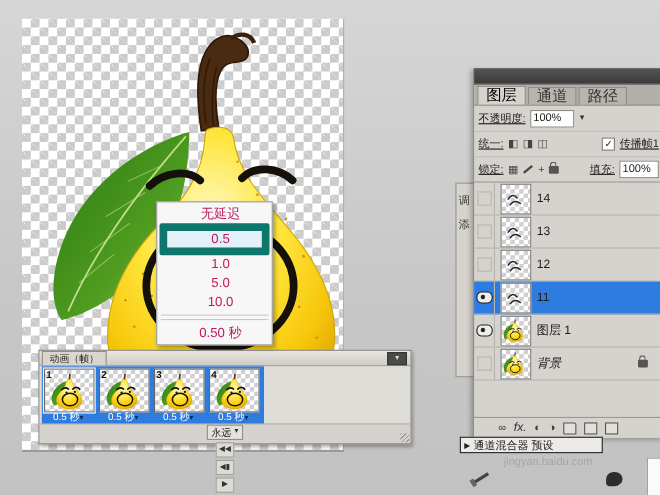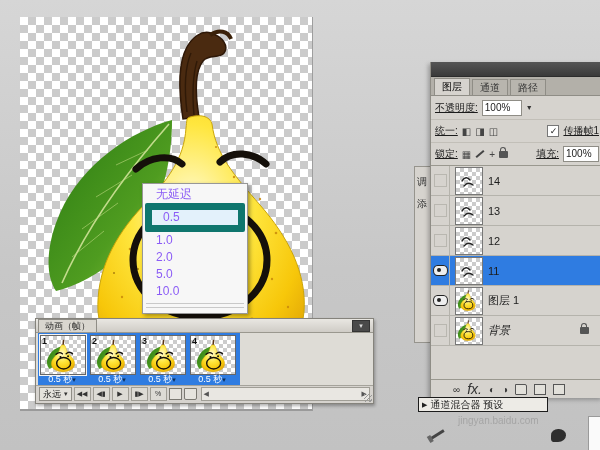--- a/index.html
+++ b/index.html
@@ -13,21 +13,21 @@
   .canvas{position:absolute;left:20px;top:17px;width:292px;height:392px;z-index:1;
     background-color:#fff;
     background-image:linear-gradient(45deg,#cbcbcb 25%,transparent 25%,transparent 75%,#cbcbcb 75%),
                      linear-gradient(45deg,#cbcbcb 25%,transparent 25%,transparent 75%,#cbcbcb 75%);
     background-size:16px 16px;background-position:0 0,8px 8px;
     border-right:1px solid #9e9e9e;border-bottom:2px solid #9a9a9a;}
   .canvas svg{position:absolute;left:0;top:0;}
   
   .menu{position:absolute;left:142px;top:183px;width:104px;z-index:50;
     background:#f7f7f7;border:1px solid #979797;box-shadow:2px 2px 4px rgba(0,0,0,.35);
-    padding:2px 0;font-size:12px;color:#8b5cf6;}
+    padding:2px 0;font-size:12px;color:#be185d;text-align:center;}
   .menu-item{height:17px;line-height:17px;padding-left:11px;margin:0 2px;white-space:nowrap;}
   .menu-item.hl{background:var(--menu-hl);border:7px solid #0f766e;height:15px;line-height:15px;border-radius:2px;}
   .menu-sep{height:1px;background:#c9c9c9;margin:3px 3px;}
   
   .anim{position:absolute;left:35px;top:318px;width:337px;height:84px;z-index:10;
     background:var(--panel);border:1px solid #85837c;box-shadow:1px 2px 3px rgba(0,0,0,.3);}
   .anim-head{position:relative;height:13px;background:linear-gradient(#e9e7e2,#cfccc6);border-bottom:1px solid #9a988f;}
   .anim-tab{position:absolute;left:2px;top:0;height:12px;padding:0 6px;background:#d9d6cf;
     border:1px solid #8f8d86;border-bottom:none;font-size:9px;line-height:12px;color:#222;}
   .anim-menu-btn{position:absolute;right:3px;top:1px;width:16px;height:10px;background:#4a4a4a;
@@ -36,21 +36,21 @@
   .blue-strip{position:absolute;left:2px;top:0;width:202px;height:52px;background:var(--sel);}
   .frame{position:absolute;top:2px;width:44px;height:38px;background:#fff;border:1px solid #666;
     background-image:linear-gradient(45deg,#ccc 25%,transparent 25%,transparent 75%,#ccc 75%),
                      linear-gradient(45deg,#ccc 25%,transparent 25%,transparent 75%,#ccc 75%);
     background-size:8px 8px;background-position:0 0,4px 4px;}
   .frame.selected{outline:1px solid #f4f4f4;}
   .frame .fnum{position:absolute;left:1px;top:0;font-size:9px;font-weight:bold;color:#111;z-index:2;}
   .frame svg{position:absolute;left:2px;top:0px;}
   .fdelay{position:absolute;top:40px;width:46px;text-align:center;font-size:9px;color:#fff;white-space:nowrap;}
   .fdelay .dd{font-size:7px;color:#0a2a55;}
-  .anim-ctl{position:relative;height:16px;display:flex;align-items:center;padding:0 3px;gap:2px;background:var(--panel);}
+  .anim-ctl{position:relative;height:16px;display:flex;align-items:center;padding:0 3px;gap:2px;background:var(--panel);flex-direction:column;}
   .loop-btn{height:12px;padding:0 3px;font-size:9px;line-height:12px;color:#222;background:#e4e2dc;
     border:1px solid #8f8d86;display:flex;align-items:center;gap:3px;}
   .pb{width:15px;height:12px;font-size:7px;line-height:12px;text-align:center;color:#333;
     background:#dddbd5;border:1px solid #a09e96;}
   .mini-box{width:11px;height:10px;border:1px solid #7b7972;background:#e6e4de;}
   .mini-box.trash{border-radius:0 0 2px 2px;}
   .sb{flex:1;height:12px;margin-left:2px;border:1px solid #a09e96;background:#e9e7e2;
     display:flex;justify-content:space-between;align-items:center;font-size:7px;color:#555;}
   .sb span{padding:0 2px;}
   .grip{position:absolute;right:1px;bottom:1px;width:8px;height:8px;
@@ -60,21 +60,21 @@
     background:var(--panel);border:1px solid #96948d;font-size:10px;color:#333;text-align:center;}
   .adj-strip .c1{position:absolute;left:2px;top:8px;}
   .adj-strip .c2{position:absolute;left:2px;top:30px;}
   
   .layers{position:absolute;left:430px;top:62px;width:172px;height:336px;z-index:20;
     background:var(--panel);border-left:1px solid #8f8d86;box-shadow:-2px 2px 4px rgba(0,0,0,.25);
     font-size:11px;color:#1c1c1c;}
   .lp-titlebar{height:14px;background:linear-gradient(#555,#3a3a3a);border-bottom:1px solid #2c2c2c;}
   .lp-tabs{height:18px;background:#b3b0a9;display:flex;align-items:flex-end;padding-left:3px;gap:2px;
     border-bottom:1px solid #8f8d86;}
-  .lp-tab{height:15px;line-height:15px;padding:0 7px;font-size:10px;background:#b8b5ae;
+  .lp-tab{height:15px;line-height:15px;padding:0 7px;font-size:14px;background:#b8b5ae;
     border:1px solid #8f8d86;border-bottom:none;color:#333;}
   .lp-tab.active{background:var(--panel);color:#000;height:16px;}
   .row{display:flex;align-items:center;gap:4px;padding:0 4px;}
   .blend-row{height:23px;border-bottom:1px solid #c2bfb8;}
   .select{width:88px;height:16px;background:#fff;border:1px solid #8f8d86;display:flex;
     align-items:center;justify-content:space-between;padding:0 3px;font-size:11px;}
   .select .dd{font-size:8px;color:#333;}
   .lbl{font-size:10px;white-space:nowrap;text-decoration:underline;}
   .val-box{width:34px;height:14px;background:#fff;border:1px solid #8f8d86;font-size:10px;
     line-height:14px;padding:0 2px;white-space:nowrap;}
@@ -100,21 +100,21 @@
   .thumb{width:26px;height:26px;border:1px solid #777;margin:0 5px;position:relative;background:#fff;
     background-image:linear-gradient(45deg,#ccc 25%,transparent 25%,transparent 75%,#ccc 75%),
                      linear-gradient(45deg,#ccc 25%,transparent 25%,transparent 75%,#ccc 75%);
     background-size:8px 8px;background-position:0 0,4px 4px;flex:0 0 auto;}
   .lname{font-size:11px;}
   .lname.italic{font-style:italic;}
   .lrow .rlock{position:absolute;right:14px;}
   .lp-bottom{position:absolute;left:0;bottom:0;width:100%;height:18px;border-top:1px solid #9a988f;
     display:flex;align-items:center;gap:7px;padding-left:22px;background:var(--panel);}
   .bi{font-size:10px;color:#3a3a3a;}
-  .fx{font-size:14px;font-style:italic;color:#333;}
+  .fx{font-size:11px;font-style:italic;color:#333;}
   .bbox{width:10px;height:9px;border:1px solid #555;background:#e2e0da;}
   .bbox.folder{border-radius:0 2px 1px 1px;}
   
   .collapsed{position:absolute;left:418px;z-index:26;width:122px;height:13px;background:#edebe6;
     border:1px solid #1c1c1c;font-size:10px;color:#222;display:flex;align-items:center;gap:3px;padding:0 3px;}
   .tri{font-size:7px;color:#222;}
   
   .pen-ic{position:absolute;left:430px;top:433px;width:15px;height:3px;background:#444;
     transform:rotate(-32deg);z-index:4;}
   .pen-ic::after{content:"";position:absolute;left:-3px;top:-2px;width:4px;height:7px;background:#666;}
@@ -256,25 +256,25 @@
         <span>▶</span>
       </div>
     </div>
     <div class="grip"></div>
   </div>
 
   <div class="menu">
     <div class="menu-item">无延迟</div>
     <div class="menu-item hl">0.5</div>
     <div class="menu-item">1.0</div>
-    <div class="menu-item">2.0</div>
     <div class="menu-item">5.0</div>
     <div class="menu-item">10.0</div>
     <div class="menu-sep"></div>
     <div class="menu-sep"></div>
+    <div class="menu-item">0.50 秒</div>
   </div>
 
   <div class="adj-strip">
     <span class="c1">调</span>
     <span class="c2">添</span>
   </div>
 
   <div class="layers">
     <div class="lp-titlebar"></div>
     <div class="lp-tabs">

